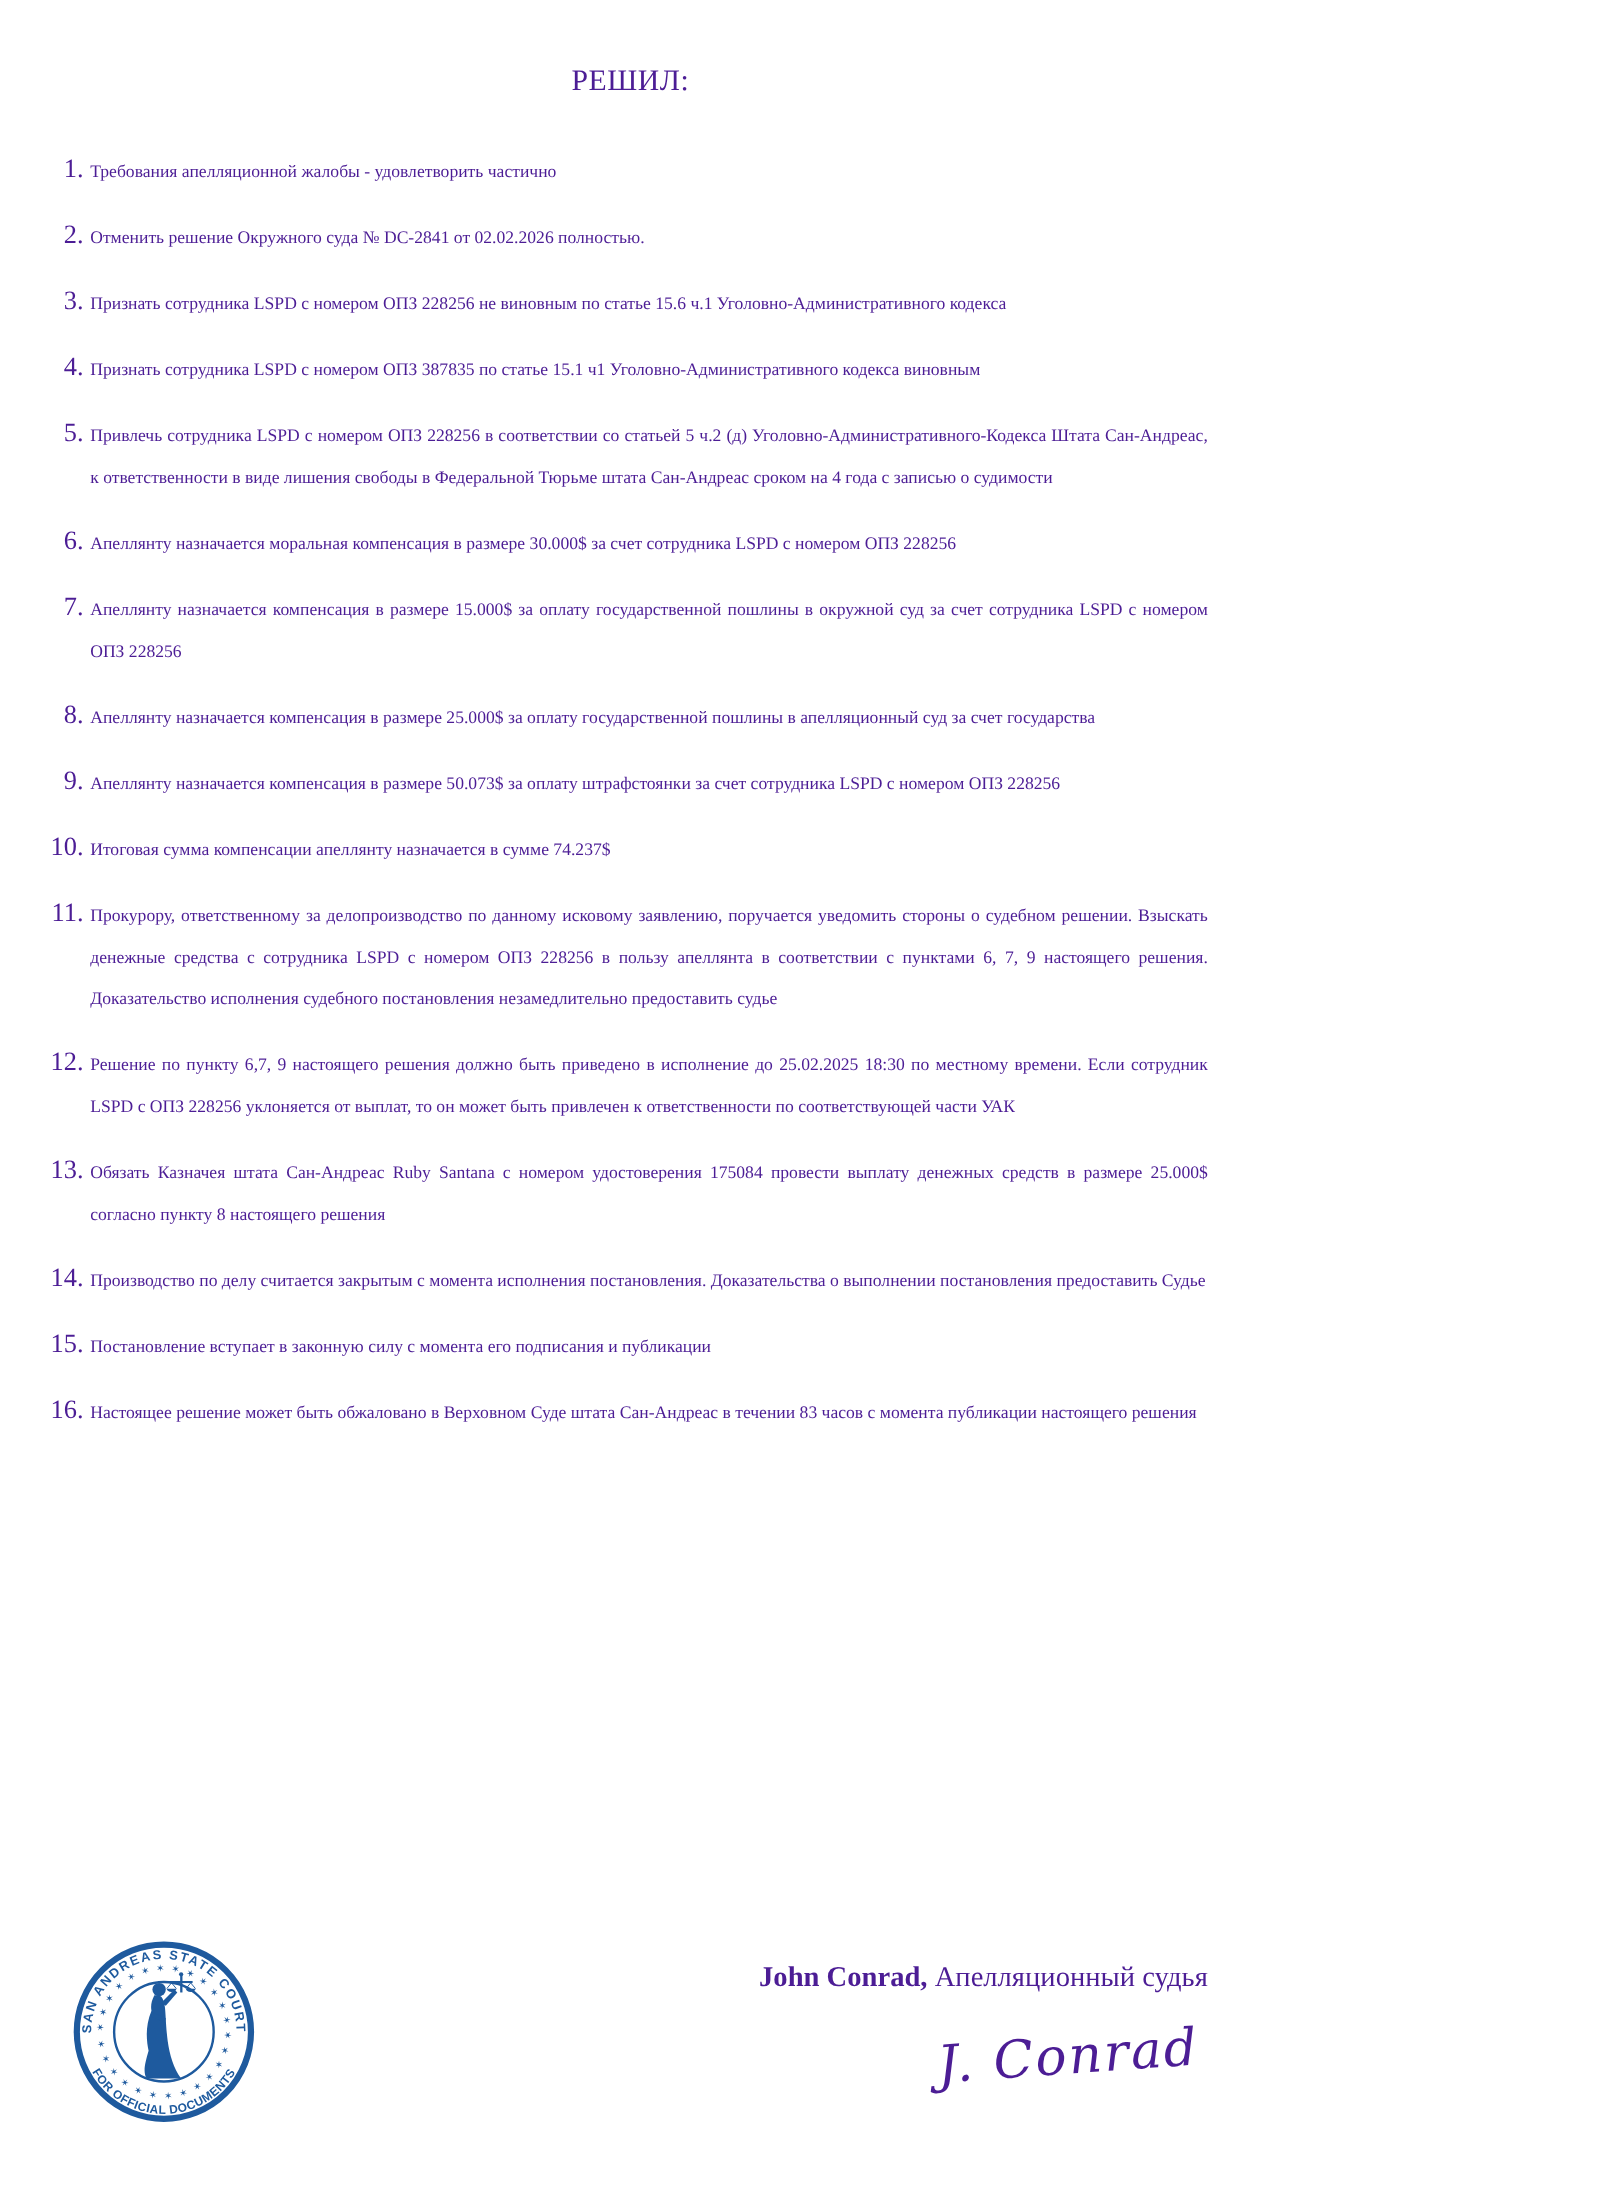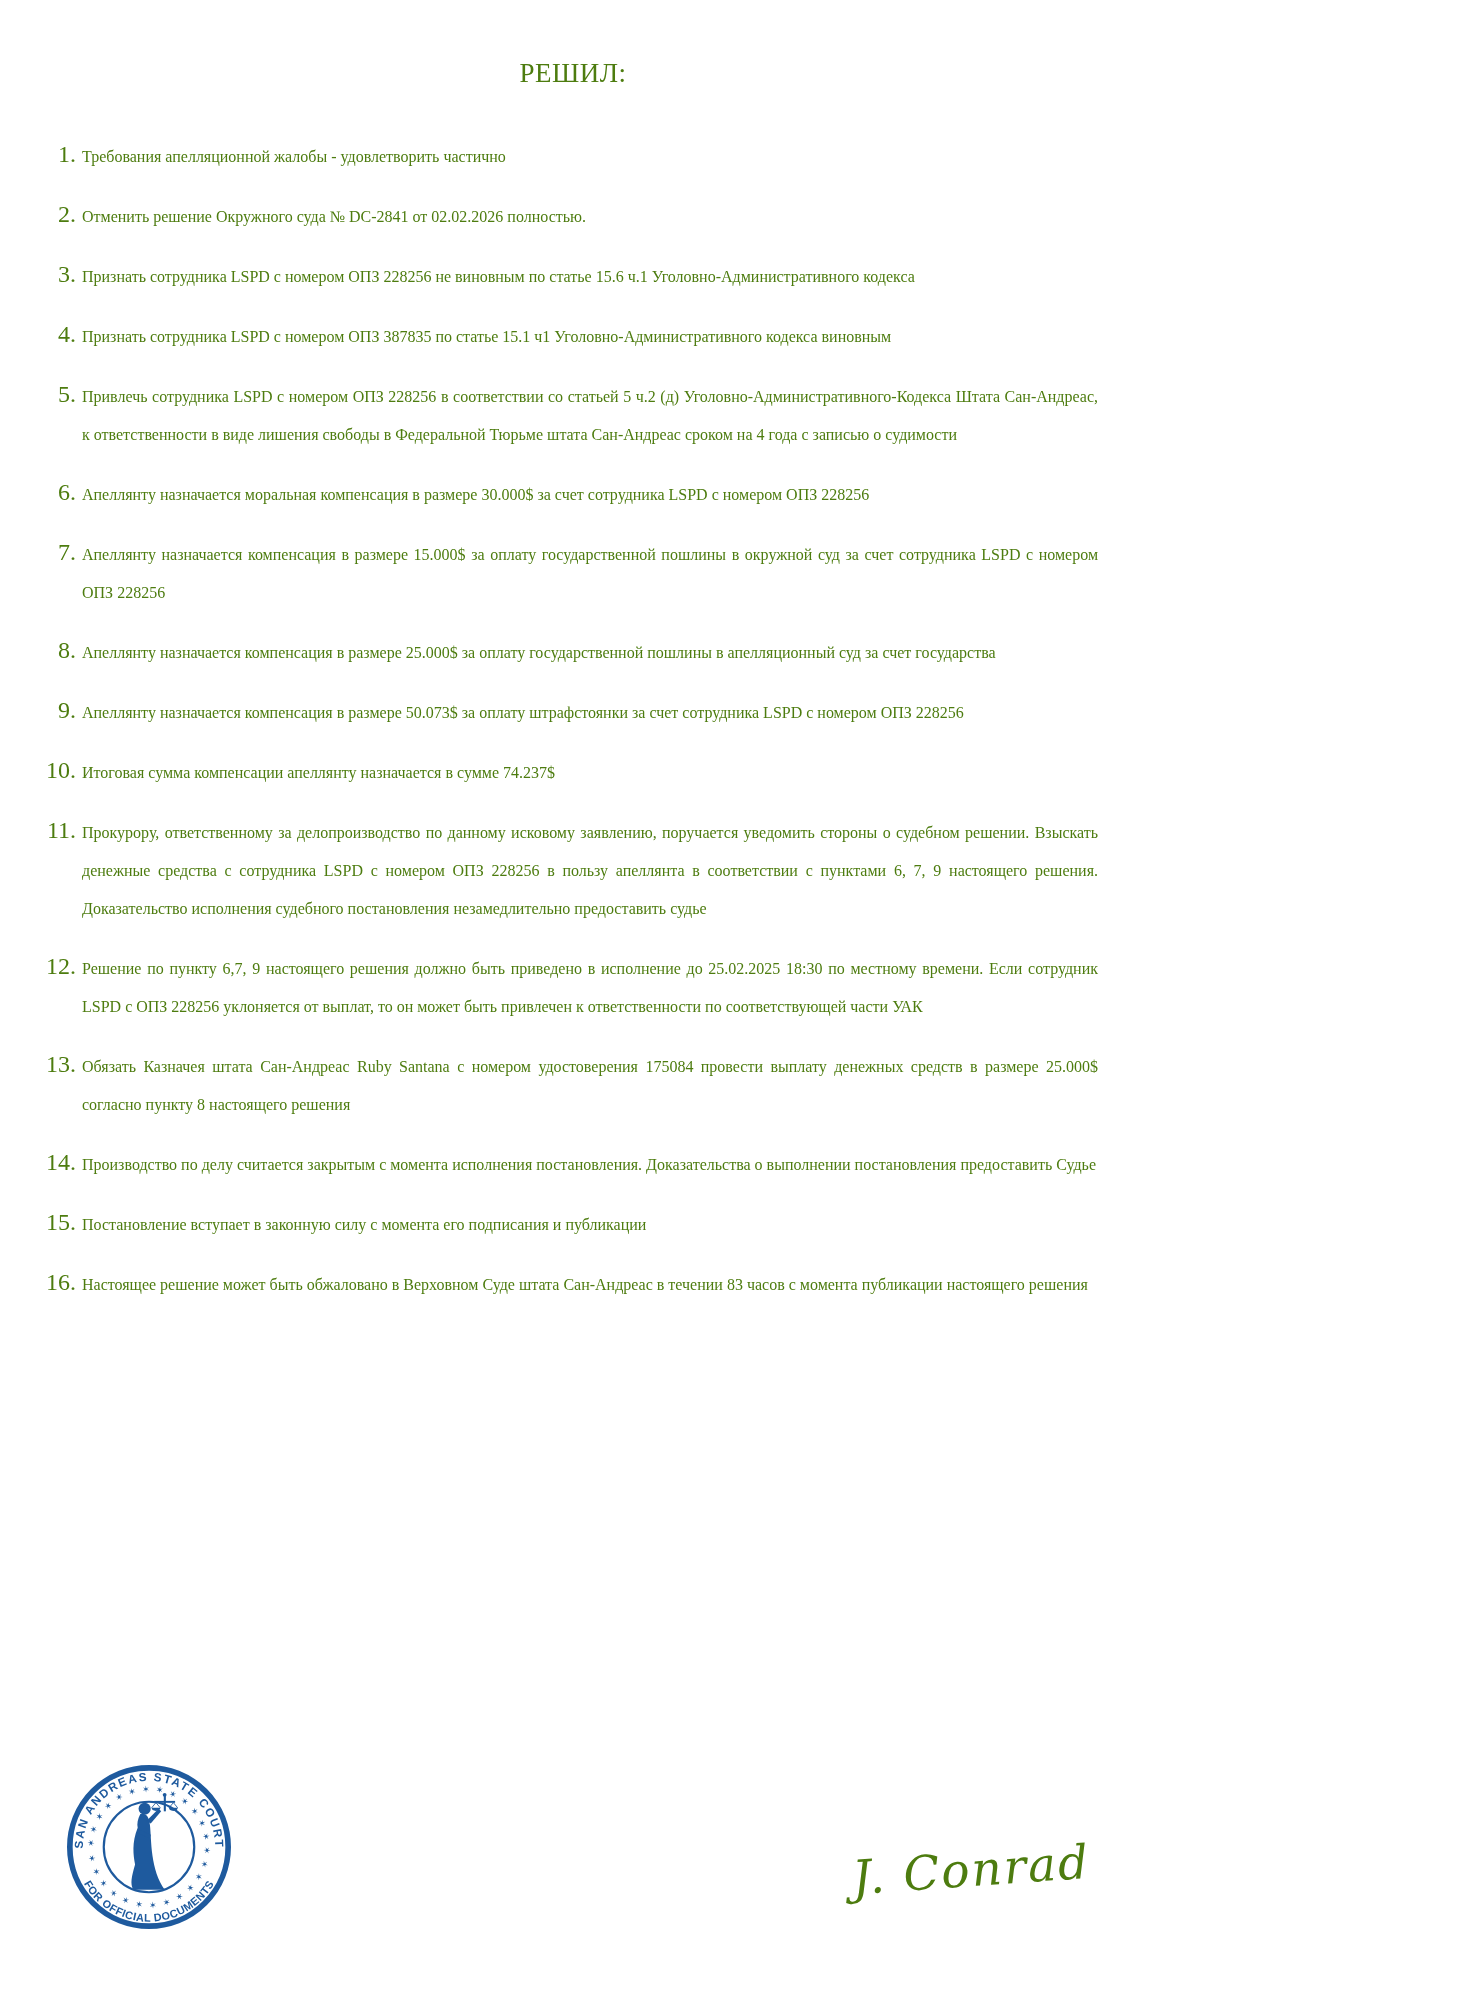--- a/index.html
+++ b/index.html
@@ -3,21 +3,21 @@
 <meta charset="utf-8">
 <style>
   html, body { margin: 0; padding: 0; background: #ffffff; }
   .page {
     position: relative;
     width: 1168px;
     height: 2000px;
     background: #ffffff;
     overflow: hidden;
     font-family: "Liberation Serif", serif;
-    color: #4d7c0f;
+    color: #4c1d95;
     text-decoration: underline;
   }
   .doc {
     position: absolute;
     left: 48px;
     right: 70px;
     top: 58px;
   }
   .doc-title {
     font-size: 27px;
@@ -147,16 +147,20 @@
         <g stroke="#1e5a9e" stroke-width="1">
           <line x1="108" y1="49" x2="103" y2="55"></line>
           <line x1="108" y1="49" x2="113" y2="55"></line>
           <line x1="128" y1="49" x2="123" y2="55"></line>
           <line x1="128" y1="49" x2="133" y2="55"></line>
         </g>
       </g>
     </svg>
   </div>
 
+  <div class="sig-line">
+    <span class="sig-name">John Conrad,</span>
+    <span class="sig-role">Апелляционный судья</span>
+  </div>
 
   <div class="sig-hand">J. Conrad</div>
 
 </div>
 
 </body></html>

